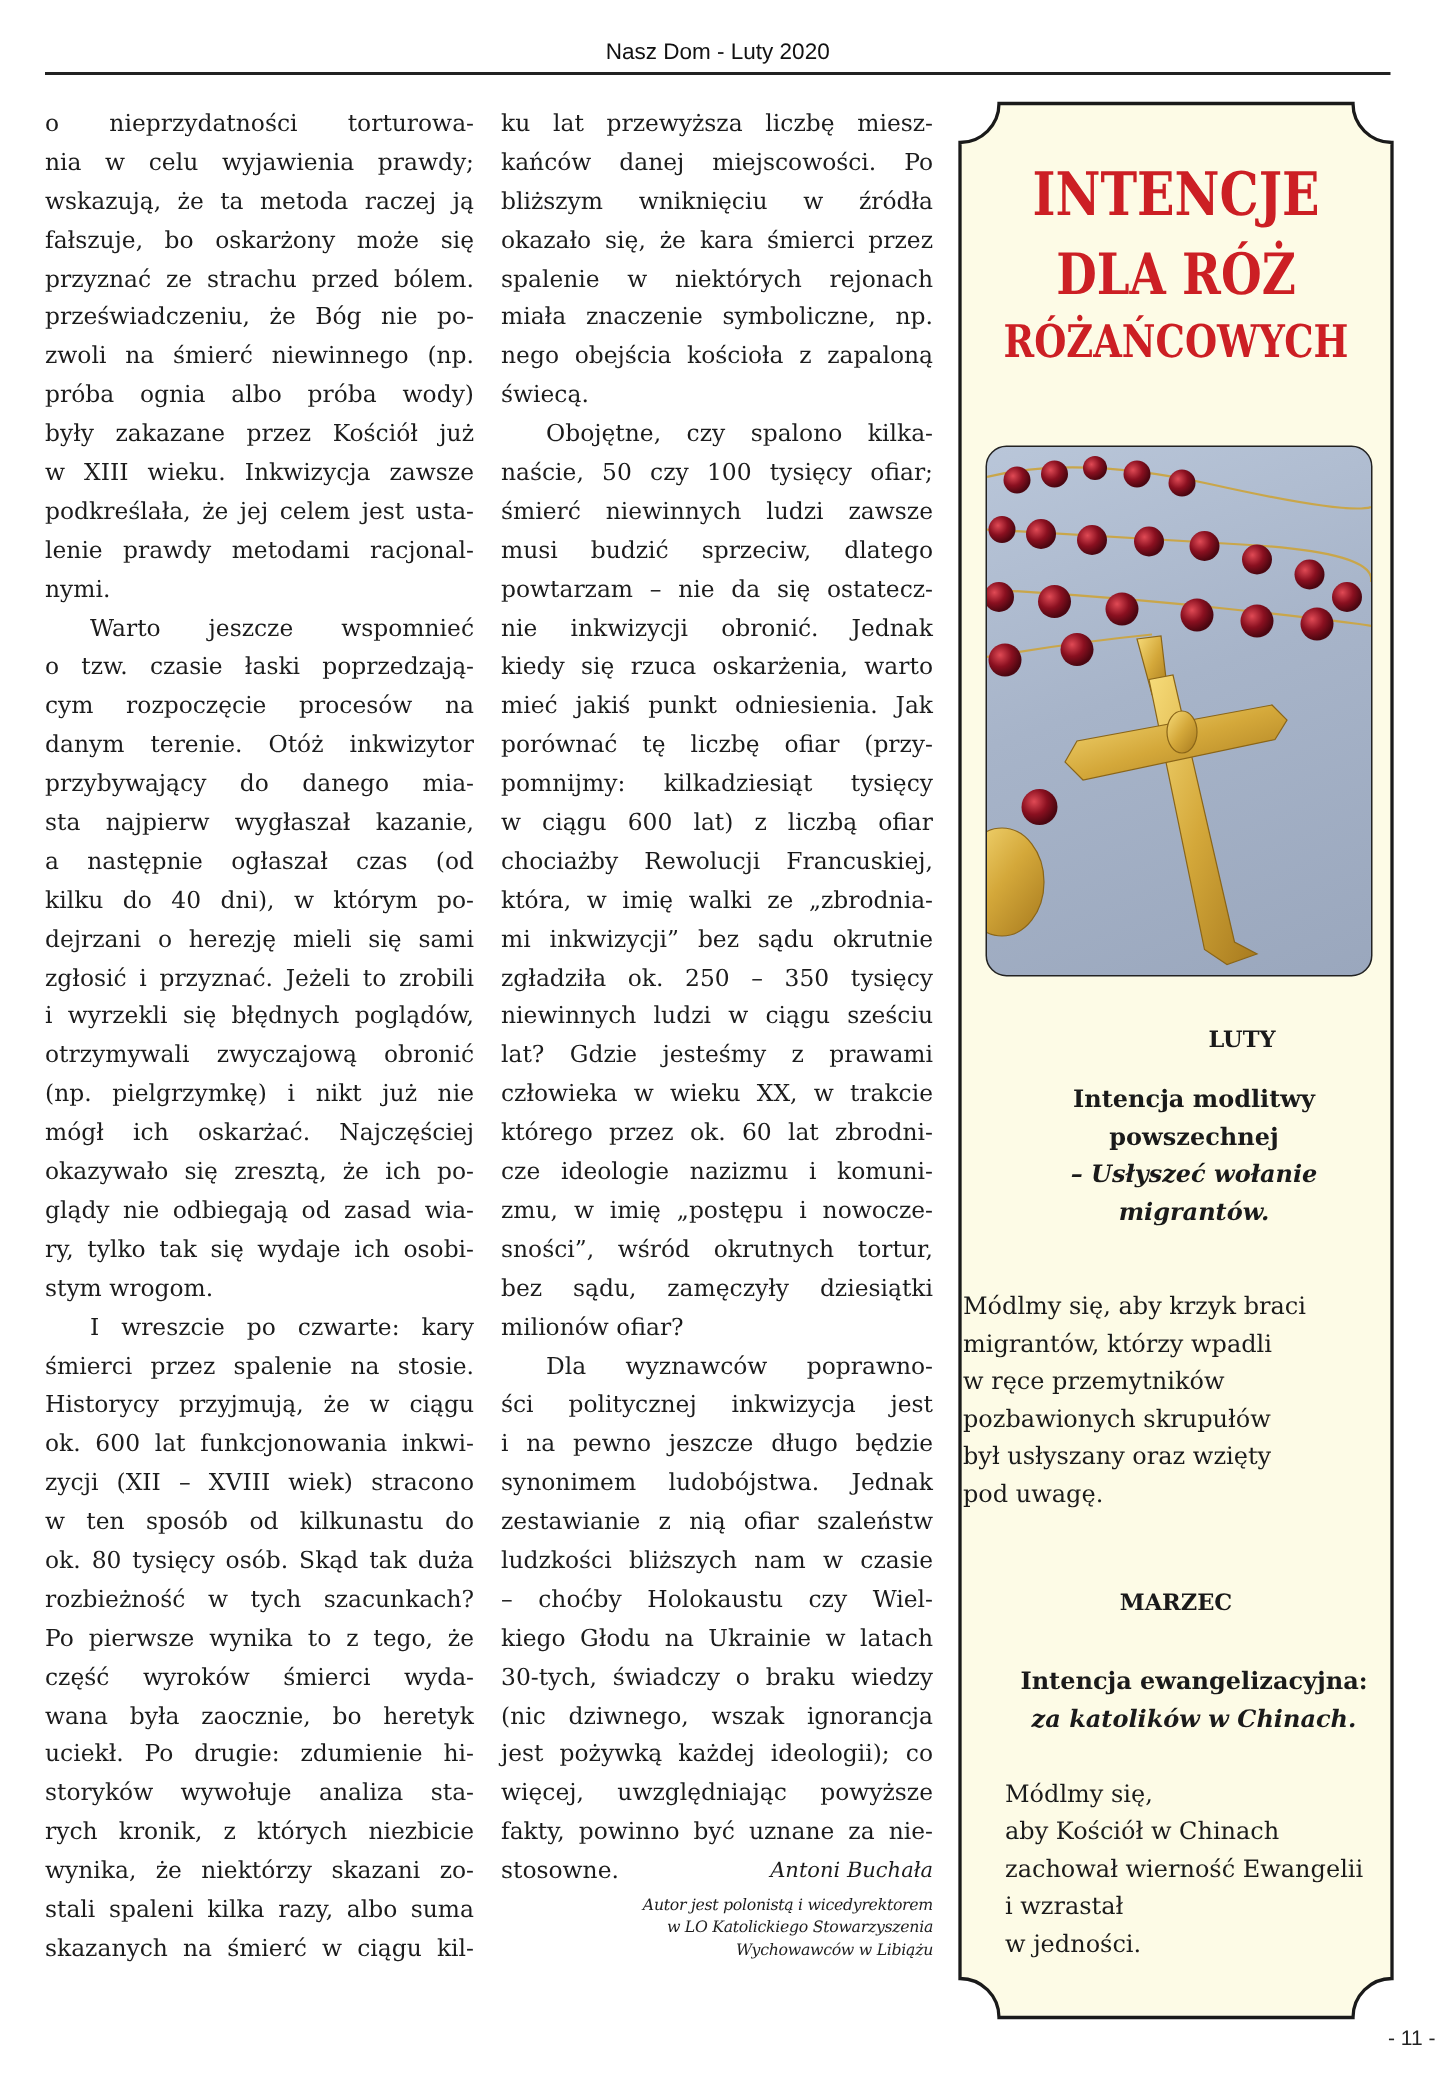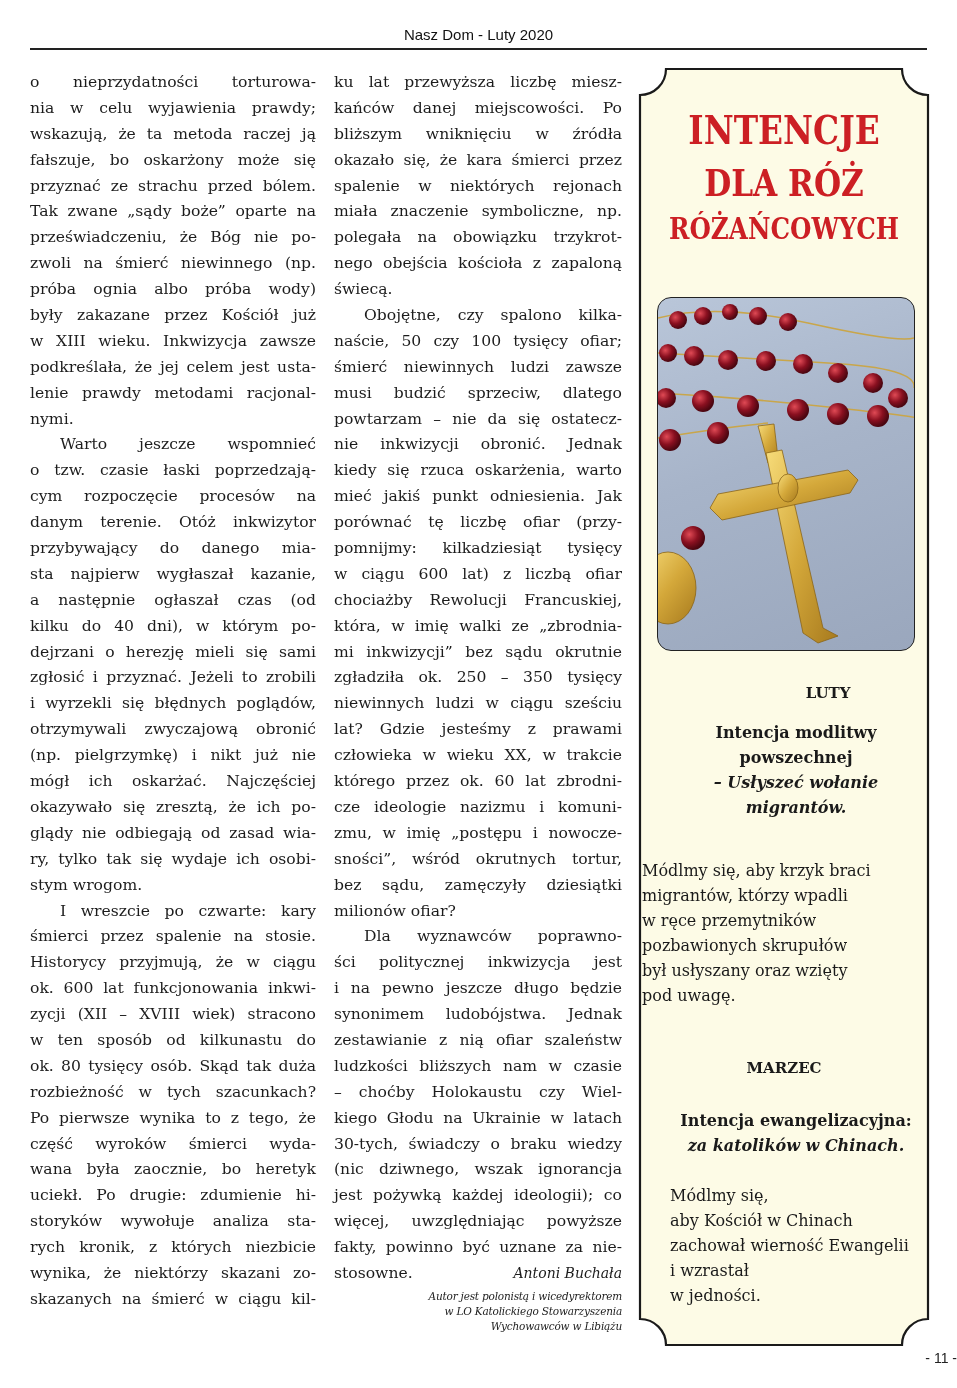--- a/index.html
+++ b/index.html
@@ -80,21 +80,20 @@
 
 <div class="header-title">Nasz Dom - Luty 2020</div>
 <div class="header-rule"></div>
 
 <div class="col col-left" id="col-left">
     <span class="line">o nieprzydatności torturowa-</span>
     <span class="line">nia w celu wyjawienia prawdy;</span>
     <span class="line">wskazują, że ta metoda raczej ją</span>
     <span class="line">fałszuje, bo oskarżony może się</span>
     <span class="line">przyznać ze strachu przed bólem.</span>
-    <span class="line">Tak zwane „sądy boże” oparte na</span>
     <span class="line">przeświadczeniu, że Bóg nie po-</span>
     <span class="line">zwoli na śmierć niewinnego (np.</span>
     <span class="line">próba ognia albo próba wody)</span>
     <span class="line">były zakazane przez Kościół już</span>
     <span class="line">w XIII wieku. Inkwizycja zawsze</span>
     <span class="line">podkreślała, że jej celem jest usta-</span>
     <span class="line">lenie prawdy metodami racjonal-</span>
     <span class="line last">nymi.</span>
     <span class="line indent">Warto jeszcze wspomnieć</span>
     <span class="line">o tzw. czasie łaski poprzedzają-</span>
@@ -122,32 +121,32 @@
     <span class="line">w ten sposób od kilkunastu do</span>
     <span class="line">ok. 80 tysięcy osób. Skąd tak duża</span>
     <span class="line">rozbieżność w tych szacunkach?</span>
     <span class="line">Po pierwsze wynika to z tego, że</span>
     <span class="line">część wyroków śmierci wyda-</span>
     <span class="line">wana była zaocznie, bo heretyk</span>
     <span class="line">uciekł. Po drugie: zdumienie hi-</span>
     <span class="line">storyków wywołuje analiza sta-</span>
     <span class="line">rych kronik, z których niezbicie</span>
     <span class="line">wynika, że niektórzy skazani zo-</span>
+    <span class="line">stali spaleni kilka razy, albo suma</span>
     <span class="line">skazanych na śmierć w ciągu kil-</span>
   </div>
 
 <div class="col col-mid">
   <div id="col-mid">
       <span class="line">ku lat przewyższa liczbę miesz-</span>
       <span class="line">kańców danej miejscowości. Po</span>
       <span class="line">bliższym wniknięciu w źródła</span>
       <span class="line">okazało się, że kara śmierci przez</span>
       <span class="line">spalenie w niektórych rejonach</span>
       <span class="line">miała znaczenie symboliczne, np.</span>
-      <span class="line">polegała na obowiązku trzykrot-</span>
       <span class="line">nego obejścia kościoła z zapaloną</span>
       <span class="line last">świecą.</span>
       <span class="line indent">Obojętne, czy spalono kilka-</span>
       <span class="line">naście, 50 czy 100 tysięcy ofiar;</span>
       <span class="line">śmierć niewinnych ludzi zawsze</span>
       <span class="line">musi budzić sprzeciw, dlatego</span>
       <span class="line">powtarzam – nie da się ostatecz-</span>
       <span class="line">nie inkwizycji obronić. Jednak</span>
       <span class="line">kiedy się rzuca oskarżenia, warto</span>
       <span class="line">mieć jakiś punkt odniesienia. Jak</span>

